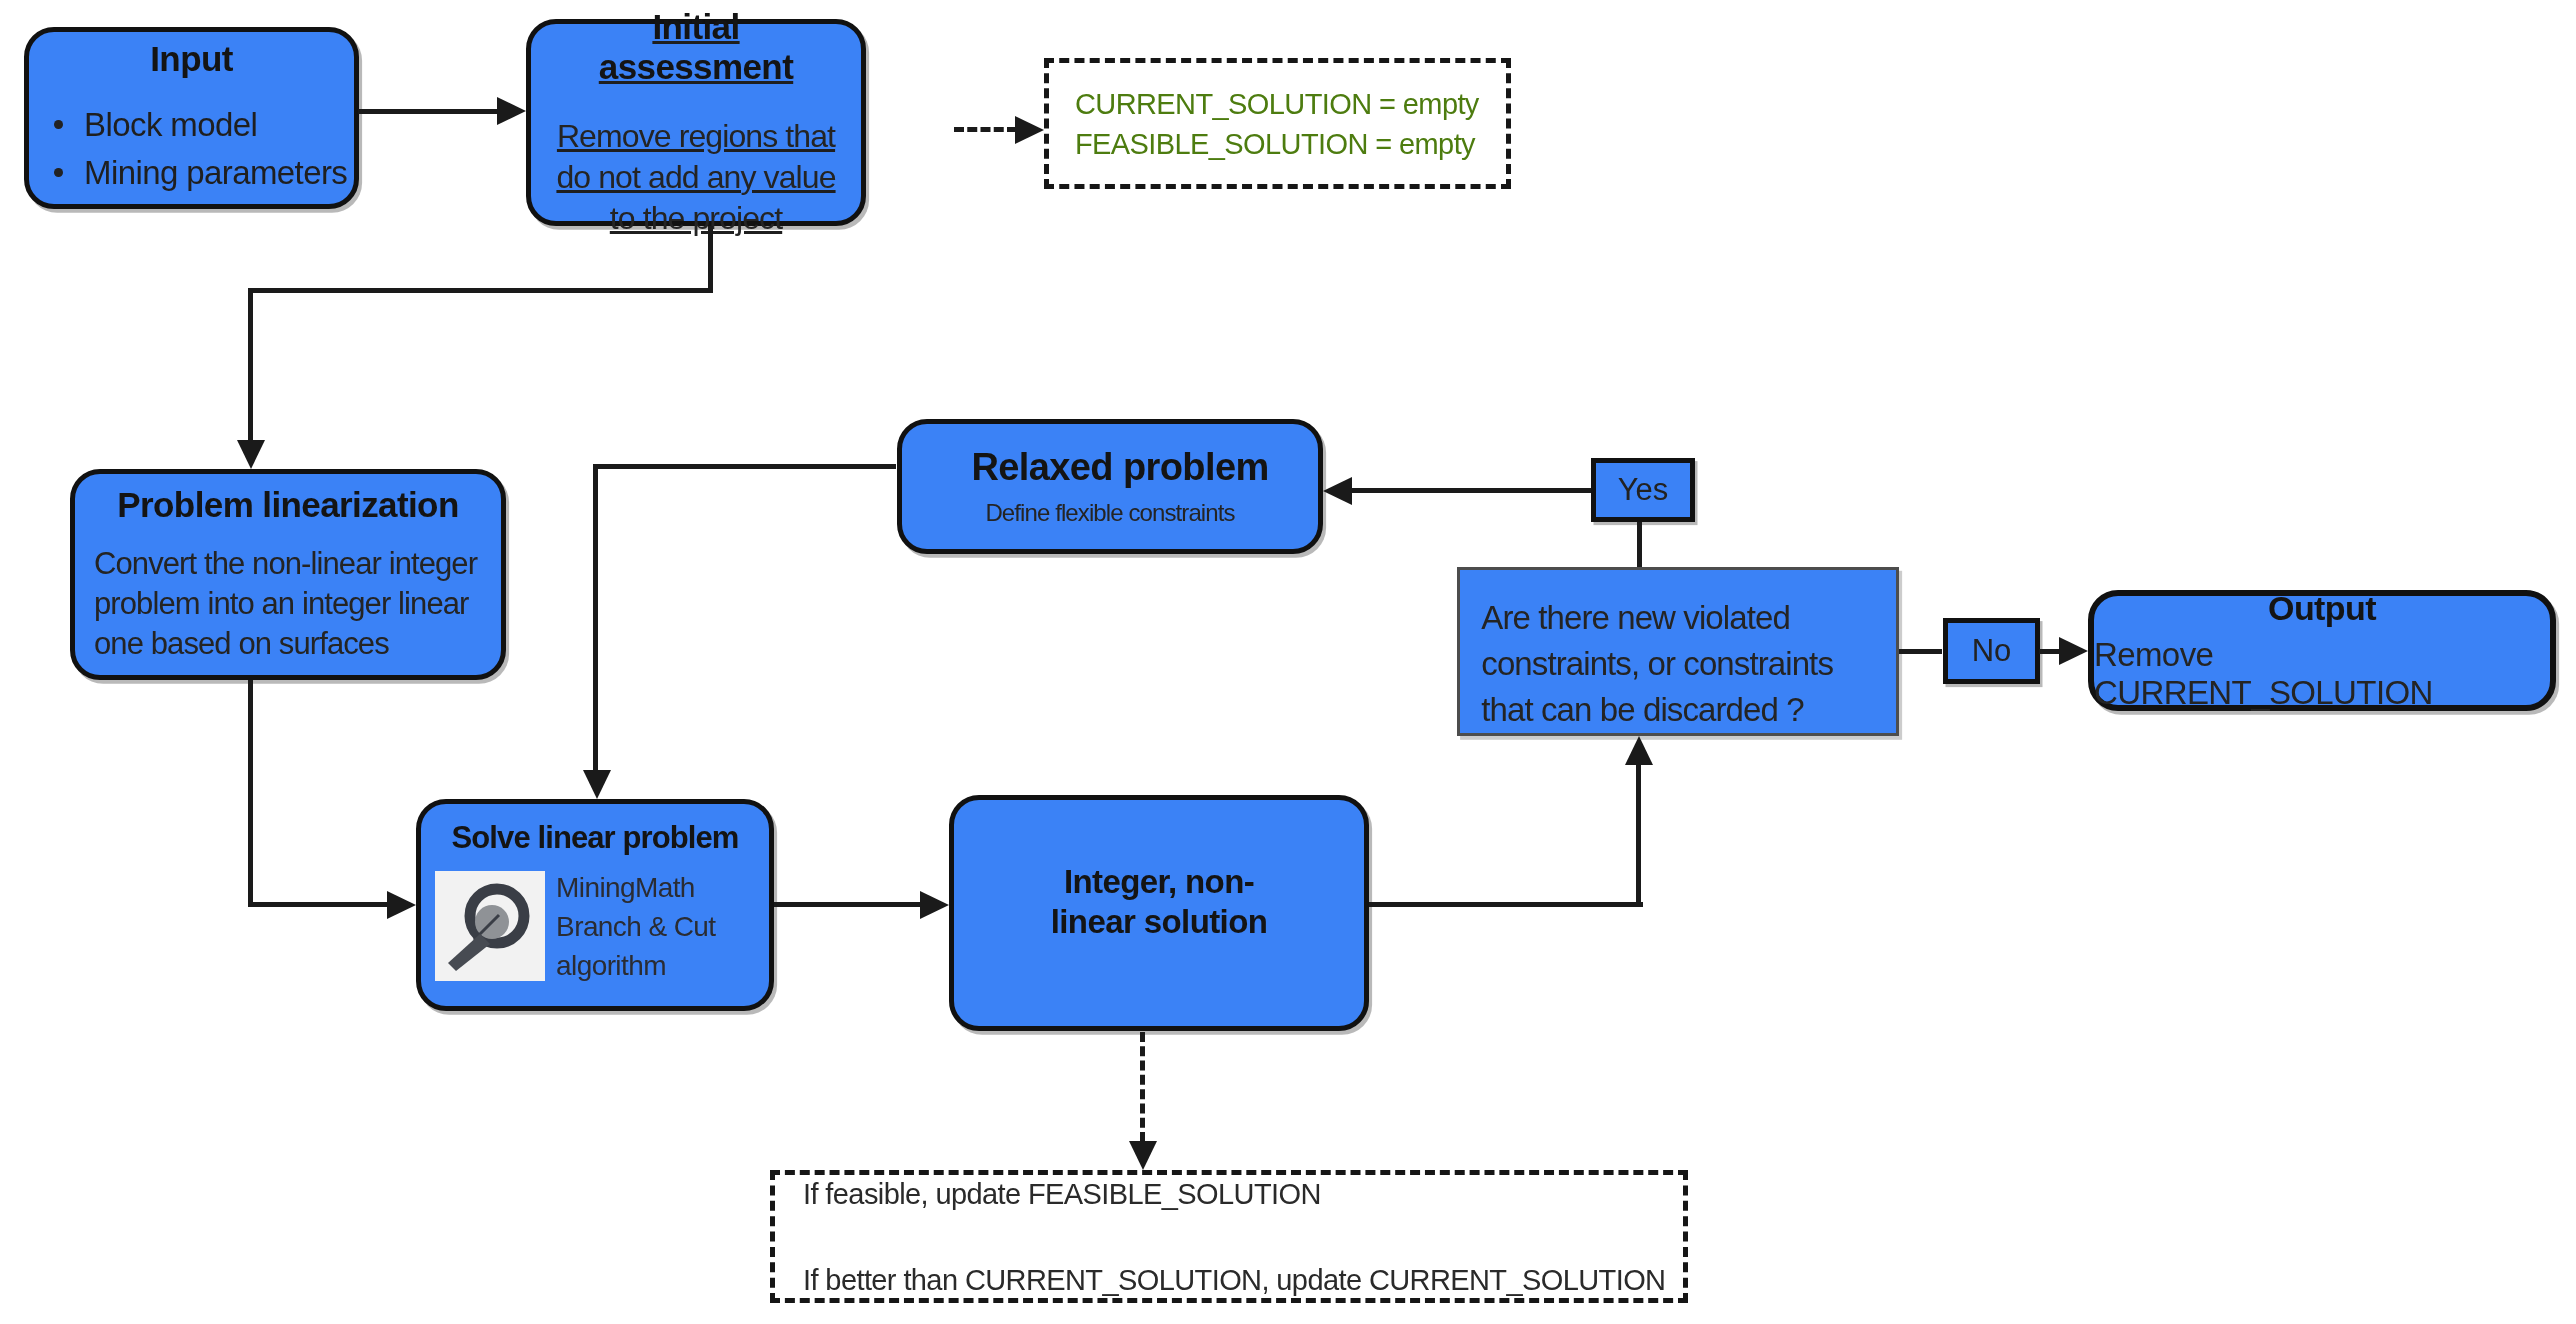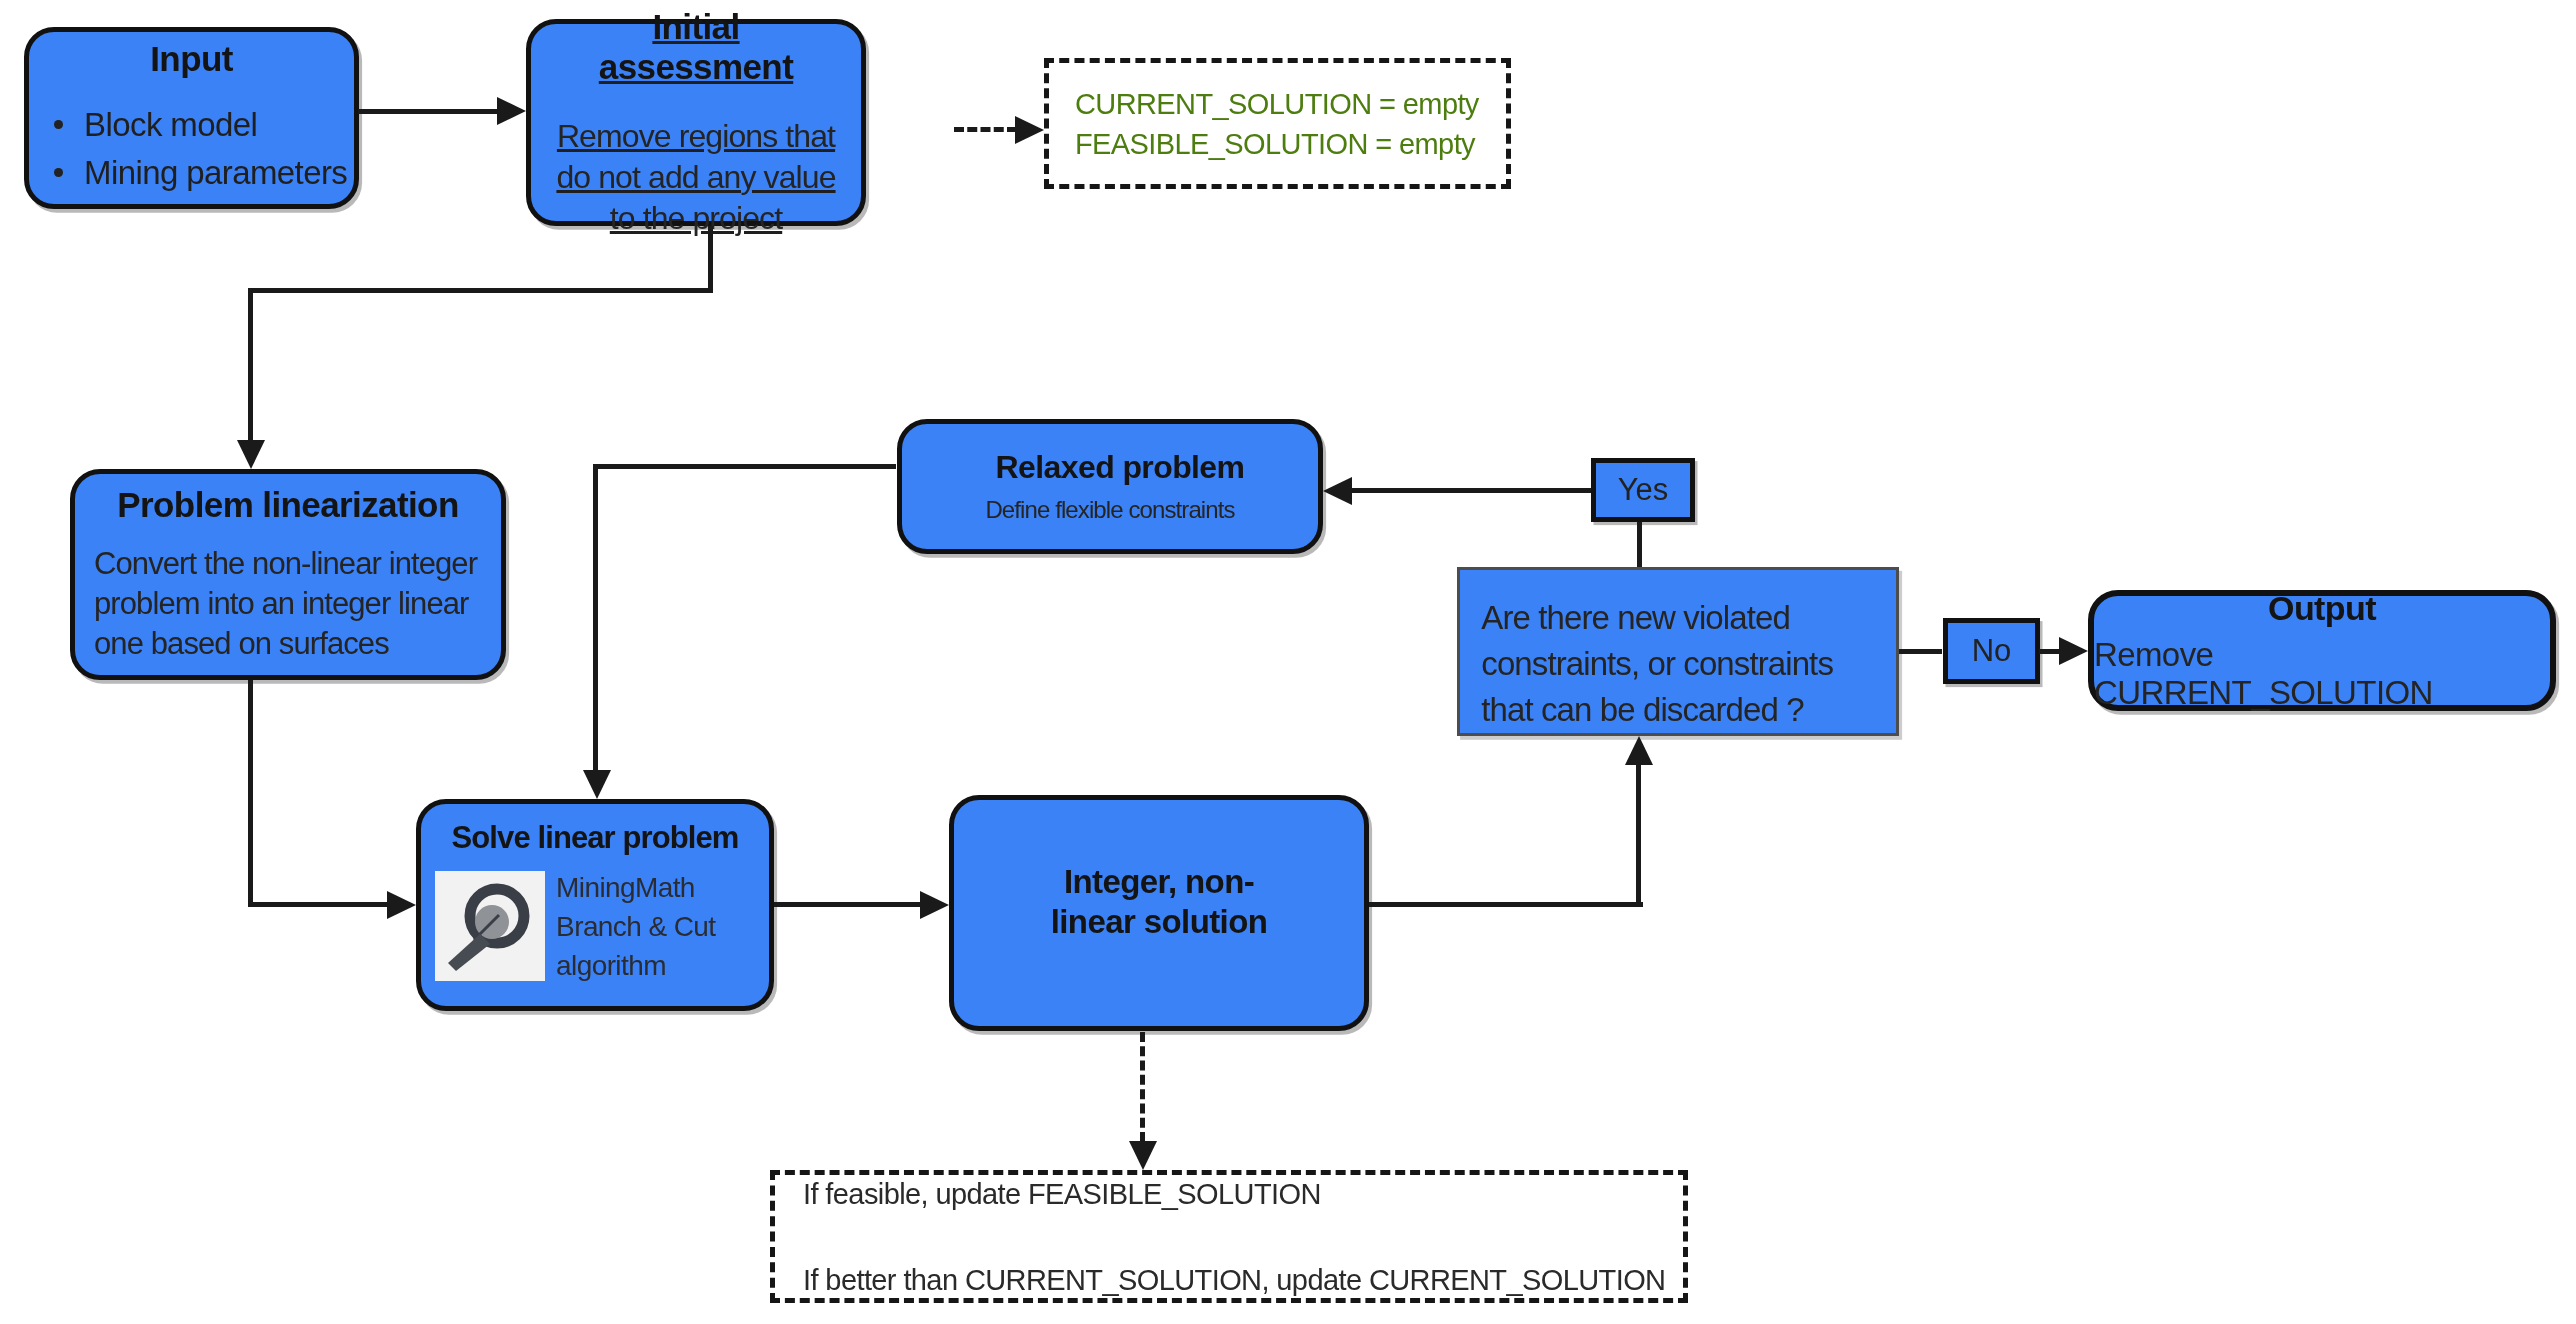--- a/index.html
+++ b/index.html
@@ -47,21 +47,21 @@
   #initial-assessment-box .body-text { font-size:32px; text-align:center; line-height:41px; }
 
   #init-note-box { left:1044px; top:58px; width:467px; height:131px; padding-left:26px; }
   #init-note-box .note-line { font-size:29px; letter-spacing:-0.6px; line-height:40px; color:#4d7c0f; }
 
   #problem-linearization-box { left:70px; top:469px; width:436px; height:211px; padding:0 14px; }
   #problem-linearization-box .title { font-size:35px; margin-bottom:19px; }
   #problem-linearization-box .body-text { font-size:31px; line-height:40px; text-align:left; width:100%; padding-left:5px; }
 
   #relaxed-problem-box { left:897px; top:419px; width:426px; height:135px; }
-  #relaxed-problem-box .title { font-size:32px; margin-bottom:10px;margin-left:20px; }
+  #relaxed-problem-box .title { font-size:38px; margin-bottom:10px;margin-left:20px; }
   #relaxed-problem-box .body-text { font-size:24px; text-align:center; }
 
   #solve-box { left:416px; top:799px; width:358px; height:212px; padding:16.3px 10px 6.3px 10px; justify-content:flex-start; }
   #solve-box .title { font-size:31px; margin-bottom:11.3px; letter-spacing:-0.9px; }
   #solve-box .solve-row { display:flex; flex-direction:row; align-items:center; width:100%; }
   #solve-box .icon-wrap { width:110px; height:110px; background:#f2f2f2; flex:0 0 auto; margin-left:3.8px; display:flex; align-items:center; justify-content:center; }
   #solve-box .body-text { font-size:28px; line-height:39px; color:#2a2c33; margin-left:11.3px; width:188px; letter-spacing:-0.6px; }
 
   #integer-box { left:949px; top:795px; width:420px; height:236px; padding:6.3px 17.6px; }
   #integer-box .title { font-size:33px; line-height:40px; margin-bottom:21.3px; width:264px; }

